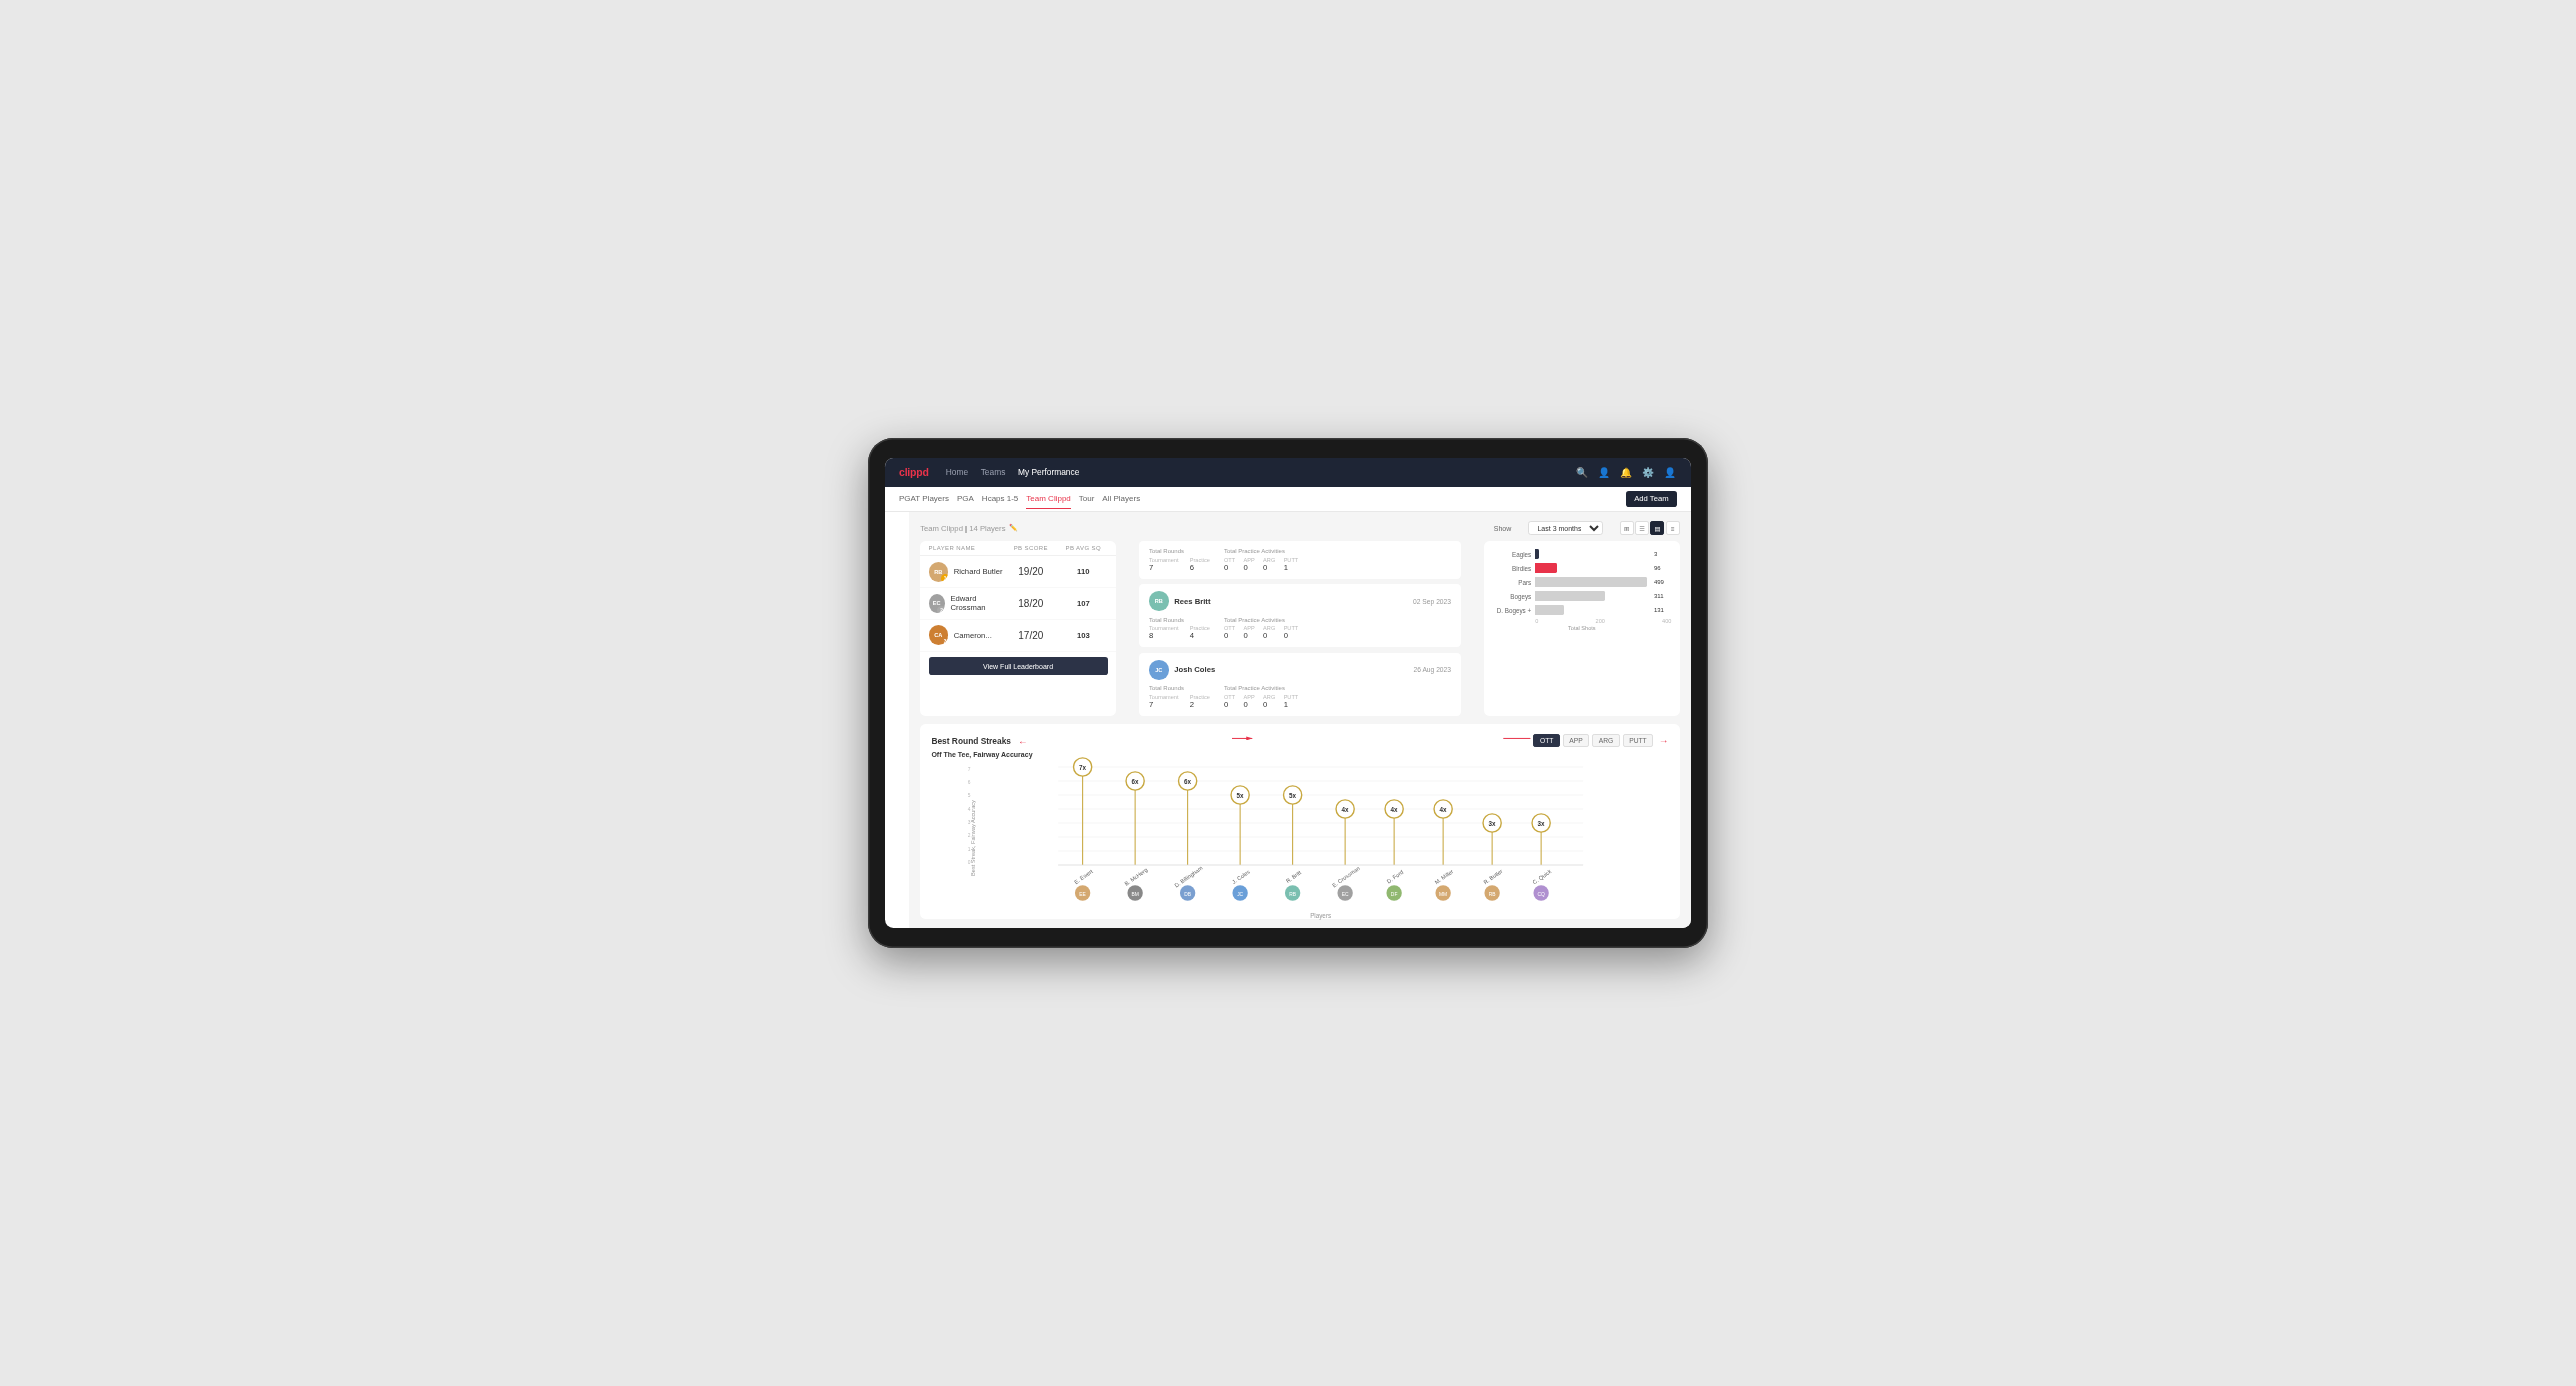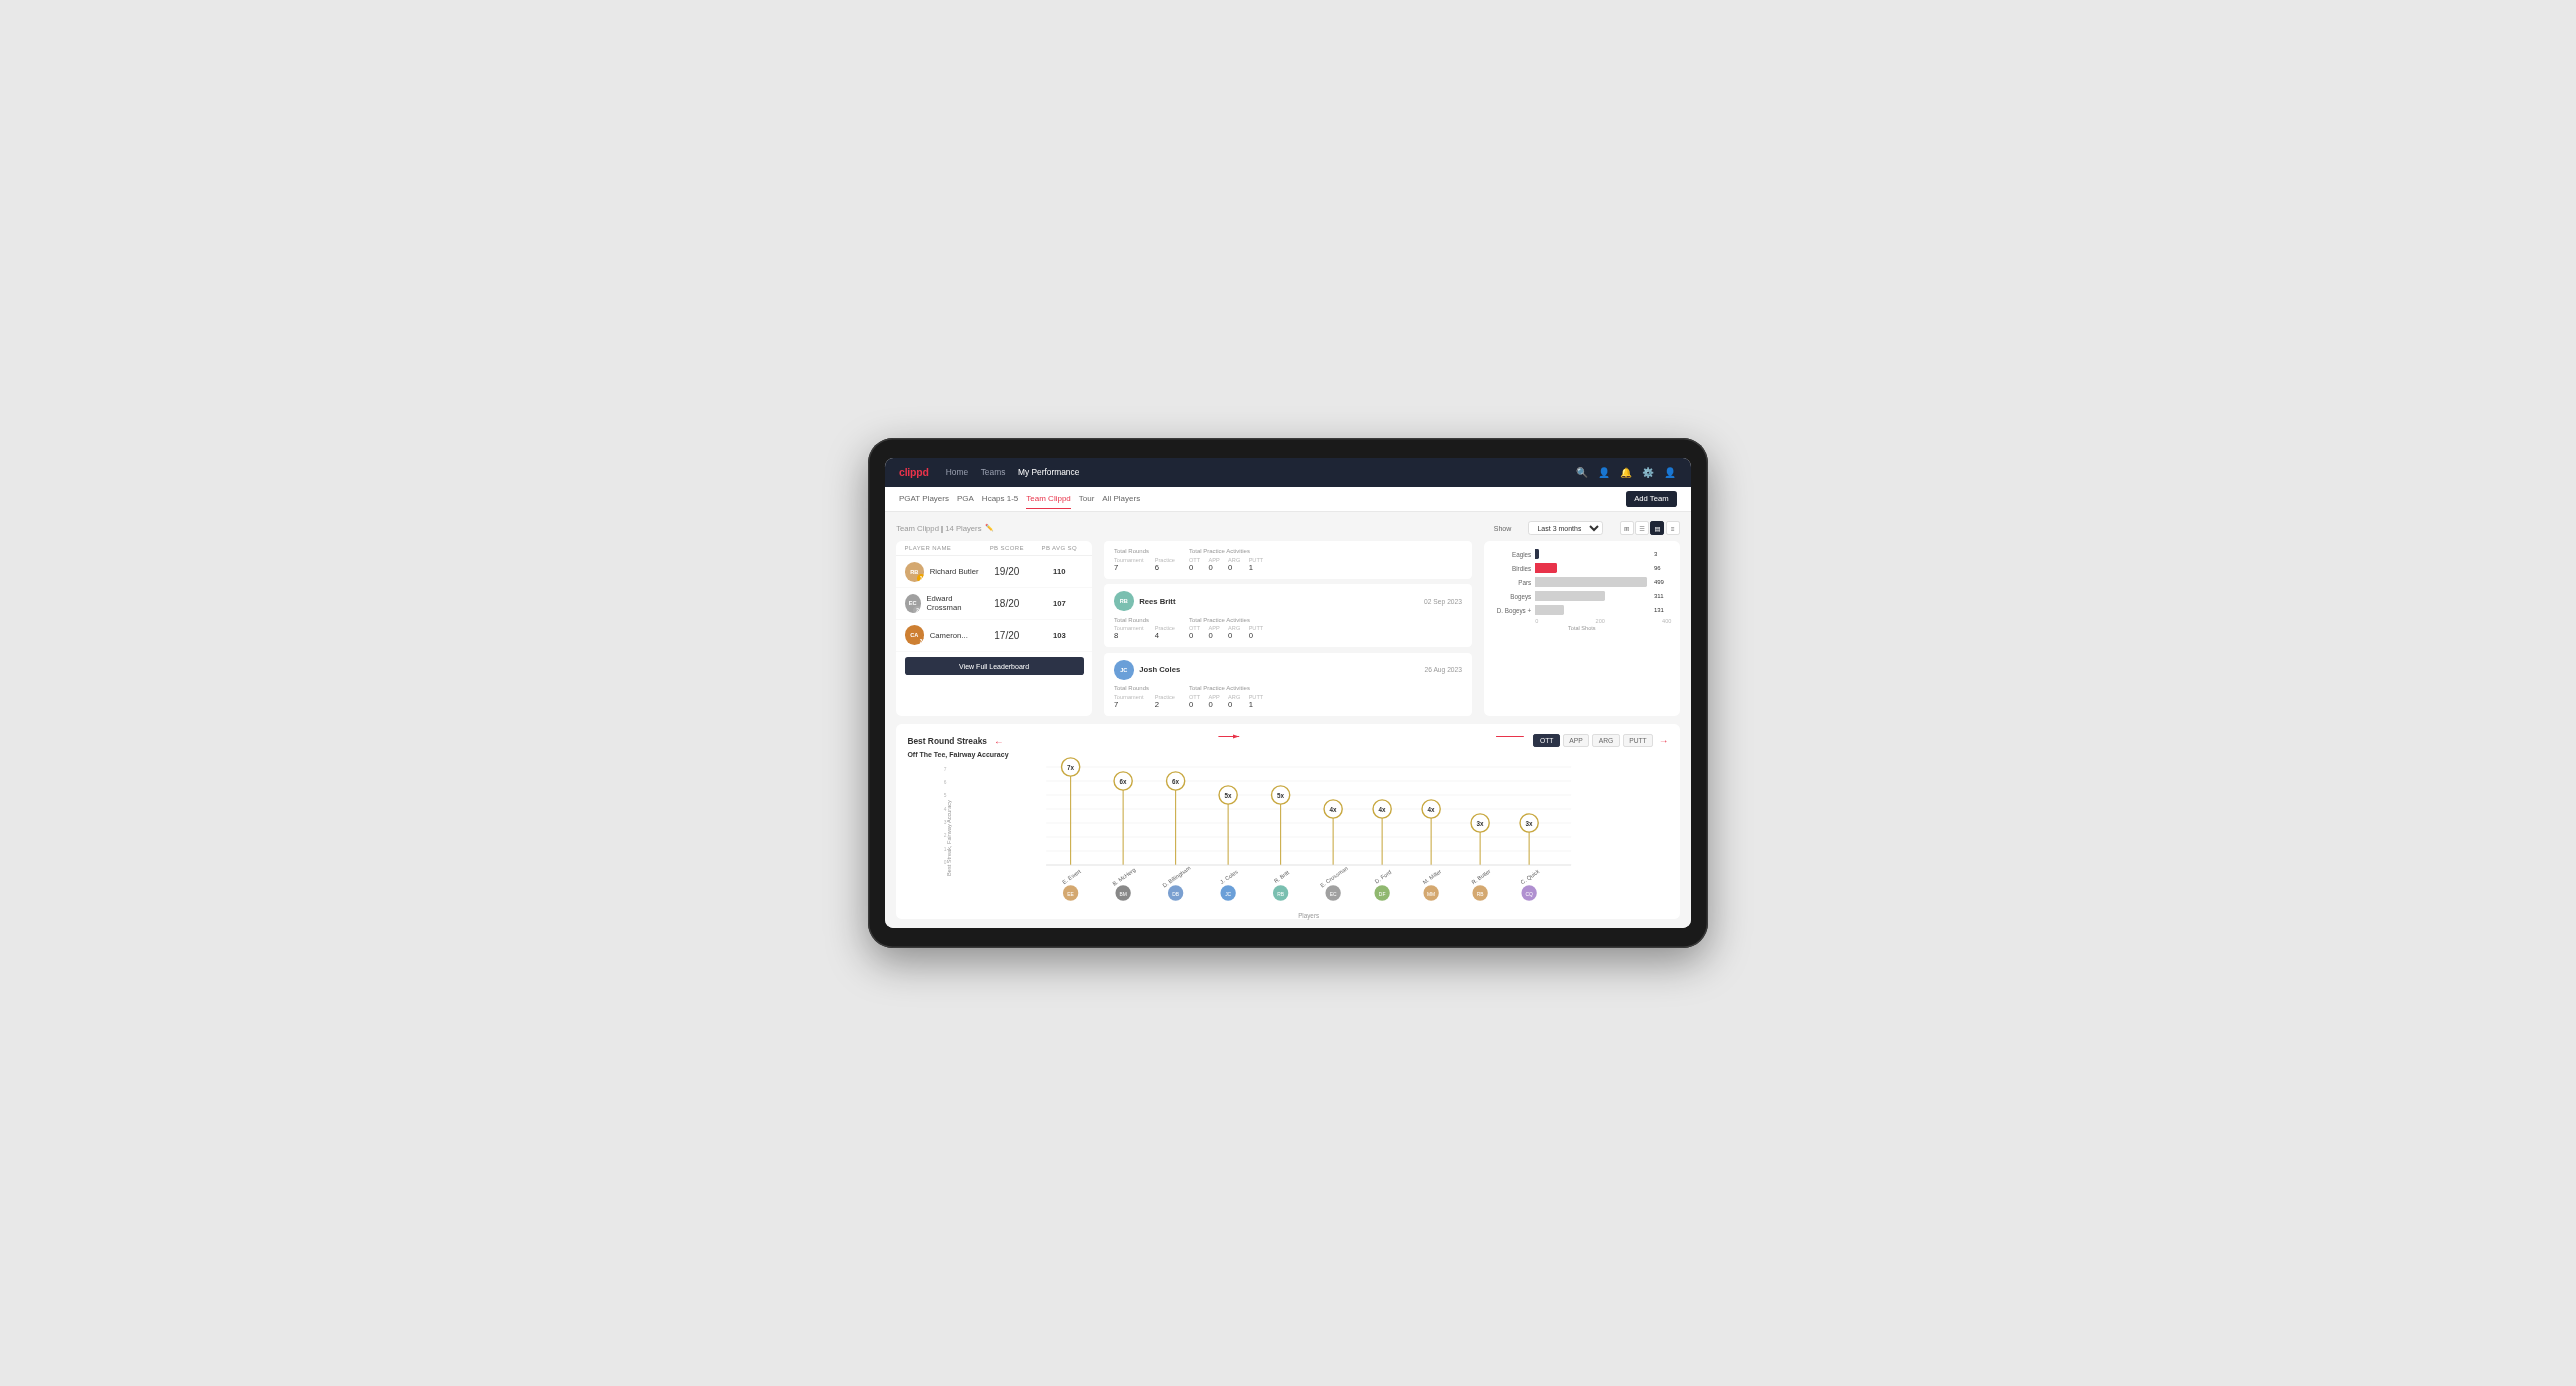--- a/index.html
+++ b/index.html
@@ -100,25 +100,26 @@
       border: none;
       border-radius: 2.8px;
       padding: 3.5px 8.4px;
       font-size: 7.7px;
       cursor: pointer;
     }
     
     .main-content {
       background: #f5f5f5;
       padding: 9.8px 11.2px;
+      margin-left: 24px;
     }
     .content-grid {
       display: grid;
       grid-template-columns: 196px 1fr 196px;
-      gap: 12px;
+      gap: 23px;
       margin-bottom: 8.4px;
     }
     .team-title {
       font-size: 7.7px;
       color: #333;
       font-weight: 500;
     }
     .team-title span {
       color: #999;
       font-weight: 400;

